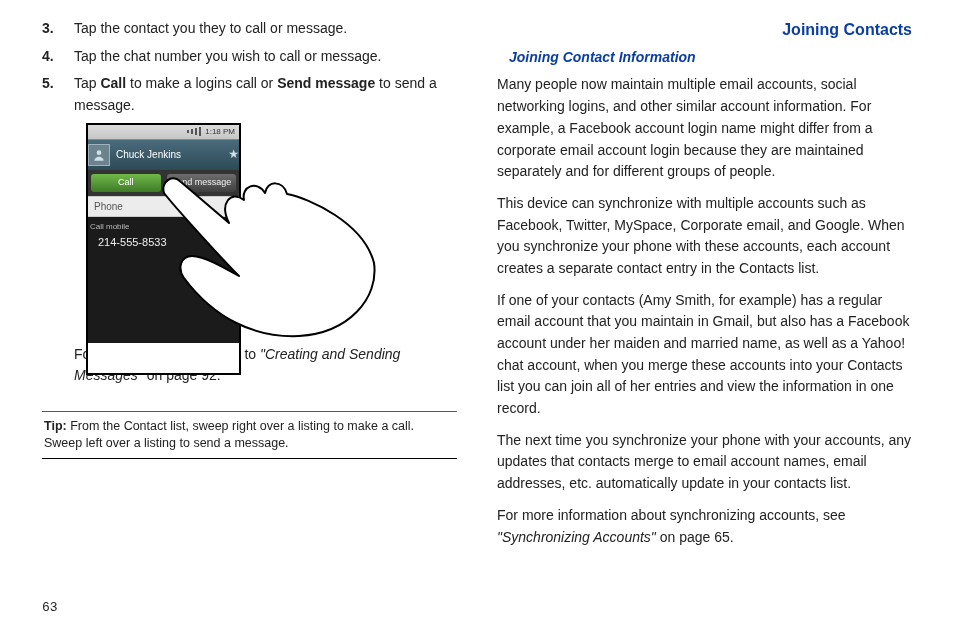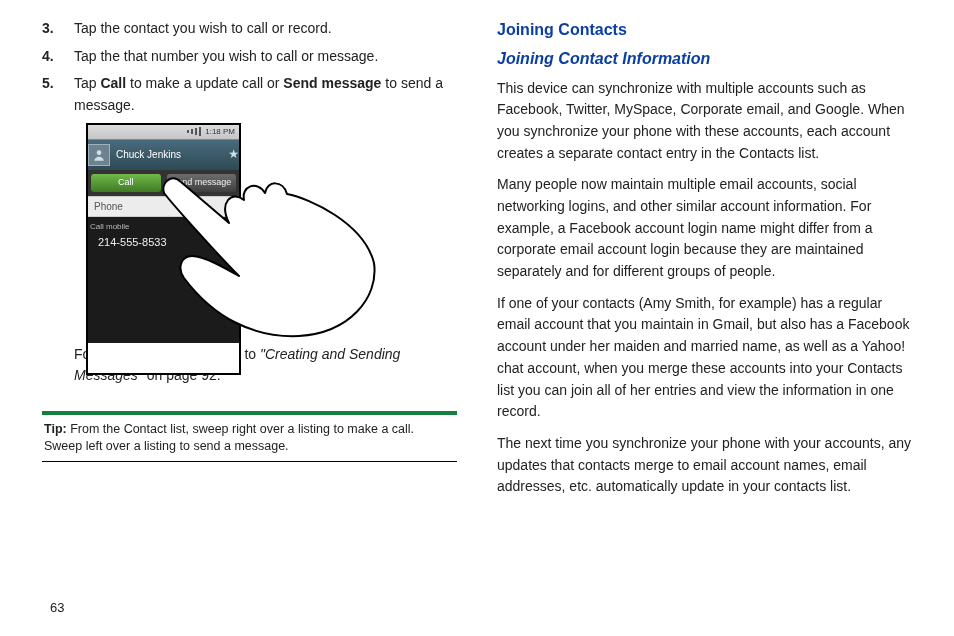--- a/index.html
+++ b/index.html
@@ -112,73 +112,75 @@
   
   .hand {
     position:absolute;
     left:85px;
     top:45px;
     width:220px;
     height:175px;
   }
 
   .tip-box {
-    border-top:4px solid #15803d;
+    border-top:1px solid #15803d;
     border-bottom:1px solid #000;
     padding:6px 2px;
     margin-top:24px;
     font-size:12.5px;
     line-height:1.35;
   }
   .tip-label { font-weight:bold; }
 
   .page-num {
     position:absolute;
-    left:8px;
+    left:0;
     bottom:0;
     font-size:13px;
+    font-family:Liberation Mono, monospace;
   }
 
   
   h2.joining {
     font-family: Arial, sans-serif;
     font-weight:800;
     color:#0a3ea0;
     font-size:16px;
     margin:0 0 4px 0;
+    text-align:right;
   }
   h3.sub {
     font-style:italic;
     font-weight:bold;
     color:#0a3ea0;
-    font-size:16px;
-    margin:0 0 6px 0;
+    font-size:14px;
+    margin:0 0 6px 12px;
   }
   .para { margin:0 0 10px 0; }
 </style>
 </head>
 <body>
 
 <div class="page">
 
   <div class="col col-left">
 
     <div class="olist">
       <div class="li">
         <div class="li-num">3.</div>
-        <div class="li-text">Tap the contact you wish to call or record.</div>
+        <div class="li-text">Tap the contact you they to call or message.</div>
       </div>
       <div class="li">
         <div class="li-num">4.</div>
-        <div class="li-text">Tap the that number you wish to call or message.</div>
+        <div class="li-text">Tap the chat number you wish to call or message.</div>
       </div>
       <div class="li">
         <div class="li-num">5.</div>
         <div class="li-text">
-          <span>Tap </span><span class="b">Call</span><span> to make a update call or </span><span class="b">Send message</span><span> to send a message.</span>
+          <span>Tap </span><span class="b">Call</span><span> to make a logins call or </span><span class="b">Send message</span><span> to send a message.</span>
         </div>
       </div>
     </div>
 
     <div class="illus-wrap">
       <div class="phone">
         <div class="statusbar">
           <div class="sb-icons">
             <span class="bar" style="height:3px"></span>
               <span class="bar" style="height:5px"></span>
@@ -233,19 +235,22 @@
     <div class="tip-box">
       <span class="tip-label">Tip: </span><span>From the Contact list, sweep right over a listing to make a call. Sweep left over a listing to send a message.</span>
     </div>
 
     <div class="page-num">63</div>
   </div>
 
   <div class="col">
     <h2 class="joining">Joining Contacts</h2>
     <h3 class="sub">Joining Contact Information</h3>
+    <p class="para">Many people now maintain multiple email accounts, social networking logins, and other similar account information. For example, a Facebook account login name might differ from a corporate email account login because they are maintained separately and for different groups of people.</p>
     <p class="para">This device can synchronize with multiple accounts such as Facebook, Twitter, MySpace, Corporate email, and Google. When you synchronize your phone with these accounts, each account creates a separate contact entry in the Contacts list.</p>
-    <p class="para">Many people now maintain multiple email accounts, social networking logins, and other similar account information. For example, a Facebook account login name might differ from a corporate email account login because they are maintained separately and for different groups of people.</p>
     <p class="para">If one of your contacts (Amy Smith, for example) has a regular email account that you maintain in Gmail, but also has a Facebook account under her maiden and married name, as well as a Yahoo! chat account, when you merge these accounts into your Contacts list you can join all of her entries and view the information in one record.</p>
     <p class="para">The next time you synchronize your phone with your accounts, any updates that contacts merge to email account names, email addresses, etc. automatically update in your contacts list.</p>
+    <p class="para">
+      <span>For more information about synchronizing accounts, see </span><span class="italic">"Synchronizing Accounts"</span><span> on page 65.</span>
+    </p>
   </div>
 
 </div>
 
 </body></html>

